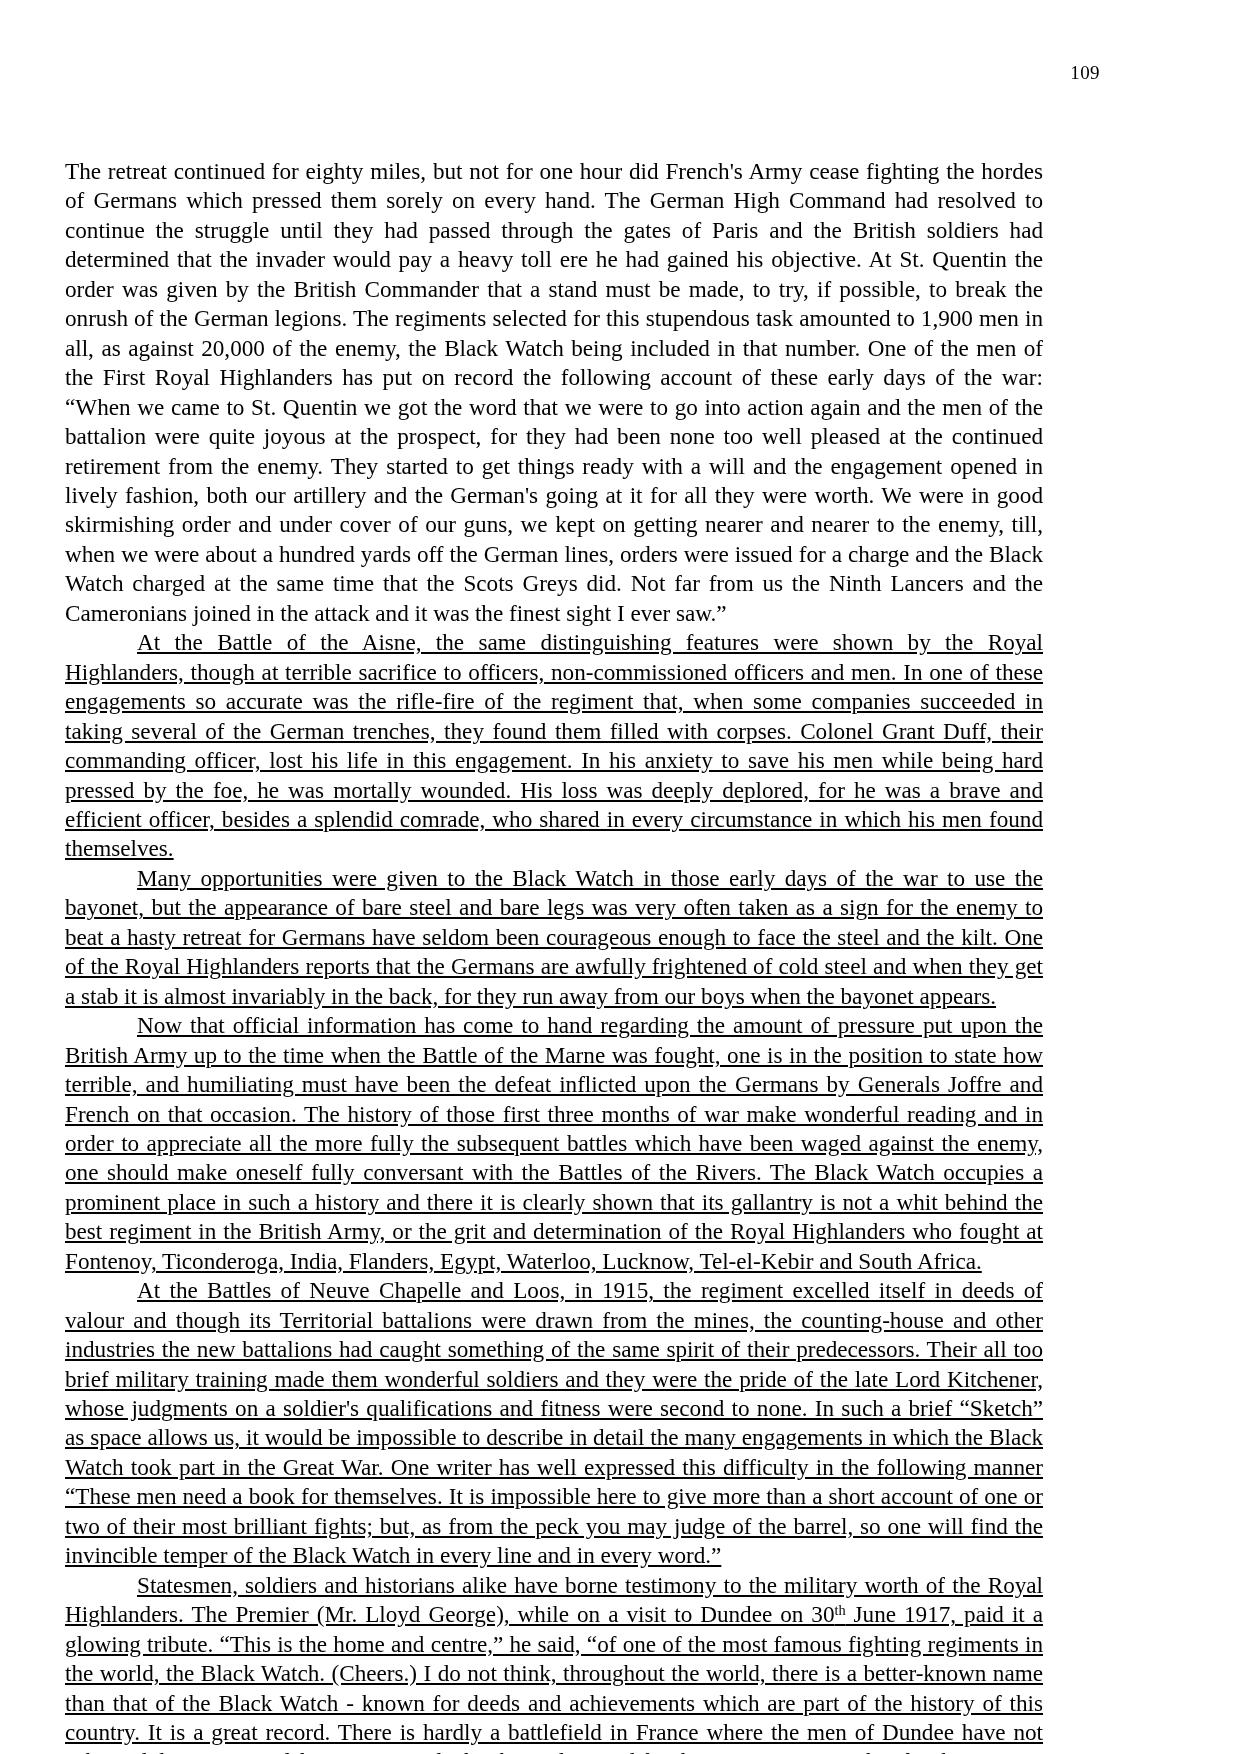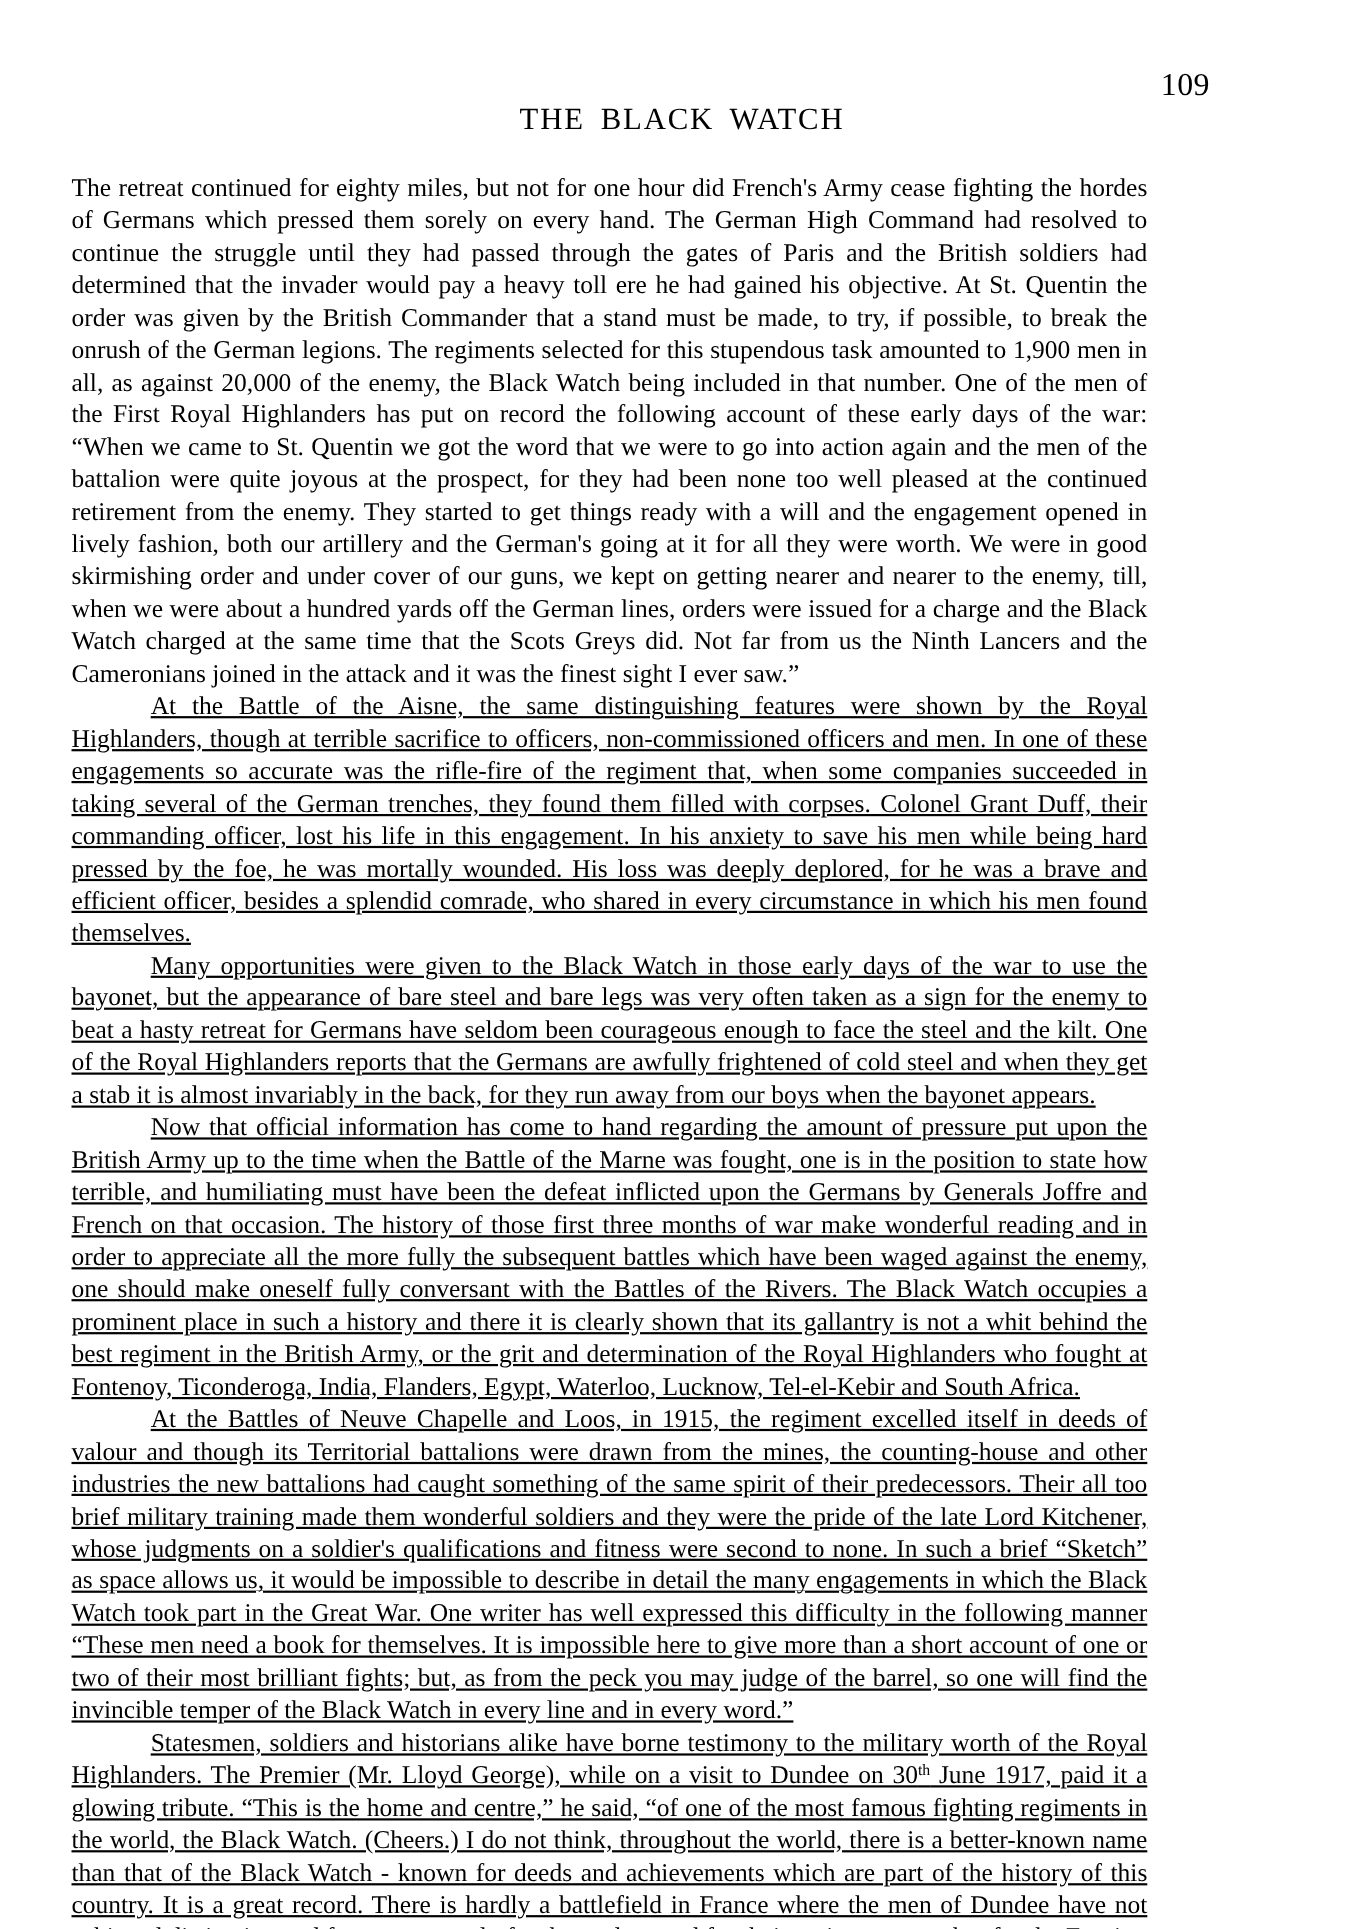--- a/index.html
+++ b/index.html
@@ -18,21 +18,21 @@
     font-family: "Liberation Serif", "DejaVu Serif", serif;
     color: #000000;
     -webkit-font-smoothing: antialiased;
   }
 
   
   .folio {
     position: absolute;
     top: 63px;
     right: 140px;
-    font-size: 29px;
+    font-size: 19px;
     line-height: 1;
     letter-spacing: 0.4px;
     white-space: nowrap;
   }
 
   
   .page-title {
     position: absolute;
     top: 95px;
     left: 0;
@@ -78,21 +78,20 @@
     line-height: 0;
   }
 </style>
 </head>
 <body>
 
 <div class="page">
 
   <div class="folio">109</div>
 
-  <div class="page-title">THE BLACK WATCH</div>
 
   <div class="body-text">
     <p>The retreat continued for eighty miles, but not for one hour did French's Army cease fighting the hordes of Germans which pressed them sorely on every hand.  The German High Command had resolved to continue the struggle until they had passed through the gates of Paris and the British soldiers had determined that the invader would pay a heavy toll ere he had gained his objective.  At St. Quentin the order was given by the British Commander that a stand must be made, to try, if possible, to break the onrush of the German legions.  The regiments selected for this stupendous task amounted to 1,900 men in all, as against 20,000 of the enemy, the Black Watch being included in that number.  One of the men of the First Royal Highlanders has put on record the following account of these early days of the war:  “When we came to St. Quentin we got the word that we were to go into action again and the men of the battalion were quite joyous at the prospect, for they had been none too well pleased at the continued retirement from the enemy.  They started to get things ready with a will and the engagement opened in lively fashion, both our artillery and the German's going at it for all they were worth.  We were in good skirmishing order and under cover of our guns, we kept on getting nearer and nearer to the enemy, till, when we were about a hundred yards off the German lines, orders were issued for a charge and the Black Watch charged at the same time that the Scots Greys did.  Not far from us the Ninth Lancers and the Cameronians joined in the attack and it was the finest sight I ever saw.”</p>
     <p class="indent">At the Battle of the Aisne, the same distinguishing features were shown by the Royal Highlanders, though at terrible sacrifice to officers, non-commissioned officers and men.  In one of these engagements so accurate was the rifle-fire of the regiment that, when some companies succeeded in taking several of the German trenches, they found them filled with corpses.  Colonel Grant Duff, their commanding officer, lost his life in this engagement.  In his anxiety to save his men while being hard pressed by the foe, he was mortally wounded.  His loss was deeply deplored, for he was a brave and efficient officer, besides a splendid comrade, who shared in every circumstance in which his men found themselves.</p>
     <p class="indent">Many opportunities were given to the Black Watch in those early days of the war to use the bayonet, but the appearance of bare steel and bare legs was very often taken as a sign for the enemy to beat a hasty retreat for Germans have seldom been courageous enough to face the steel and the kilt.  One of the Royal Highlanders reports that the Germans are awfully frightened of cold steel and when they get a stab it is almost invariably in the back, for they run away from our boys when the bayonet appears.</p>
     <p class="indent">Now that official information has come to hand regarding the amount of pressure put upon the British Army up to the time when the Battle of the Marne was fought, one is in the position to state how terrible, and humiliating must have been the defeat inflicted upon the Germans by Generals Joffre and French on that occasion.  The history of those first three months of war make wonderful reading and in order to appreciate all the more fully the subsequent battles which have been waged against the enemy, one should make oneself fully conversant with the Battles of the Rivers.  The Black Watch occupies a prominent place in such a history and there it is clearly shown that its gallantry is not a whit behind the best regiment in the British Army, or the grit and determination of the Royal Highlanders who fought at Fontenoy, Ticonderoga, India, Flanders, Egypt, Waterloo, Lucknow, Tel-el-Kebir and South Africa.</p>
     <p class="indent">At the Battles of Neuve Chapelle and Loos, in 1915, the regiment excelled itself in deeds of valour and though its Territorial battalions were drawn from the mines, the counting-house and other industries the new battalions had caught something of the same spirit of their predecessors.  Their all too brief military training made them wonderful soldiers and they were the pride of the late Lord Kitchener, whose judgments on a soldier's qualifications and fitness were second to none.  In such a brief “Sketch” as space allows us, it would be impossible to describe in detail the many engagements in which the Black Watch took part in the Great War.  One writer has well expressed this difficulty in the following manner “These men need a book for themselves.  It is impossible here to give more than a short account of one or two of their most brilliant fights; but, as from the peck you may judge of the barrel, so one will find the invincible temper of the Black Watch in every line and in every word.”</p>
     <p class="indent lastflush"><span>Statesmen, soldiers and historians alike have borne testimony to the military worth of the Royal Highlanders.  The Premier (Mr. Lloyd George), while on a visit to Dundee on 30</span><sup>th</sup><span> June 1917, paid it a glowing tribute.  “This is the home and centre,” he said, “of one of the most famous fighting regiments in the world, the Black Watch.  (Cheers.)  I do not think, throughout the world, there is a better-known name than that of the Black Watch - known for deeds and achievements which are part of the history of this country.  It is a great record.  There is hardly a battlefield in France where the men of Dundee have not achieved distinction and fame, not merely for themselves and for their native country, but for the Empire.  And that is true of the Scottish regiments throughout.  (Cheers.)  How proud, how proud Scotland must be of her gallant sons in the war.  It must thrill you with pride to think of what they have done.  Well have they upheld the fame of your native land.  It is not merely the Allies who know of what Scotsmen have done; our enemies know too, and they know to their cost.  (Cheers.)  There is a temple - I think it is in Italy; I remember seeing it once - where the marble has been drawn from many lands.  The temple of liberty which is now being constructed the marble of which it is built is drawn from many countries and cemented by the blood of many races, but for ever in that fabric conspicuously will stand the granite hewn out of the rocks of Scotland.”  (Cheers.)</span></p>
   </div>
 

